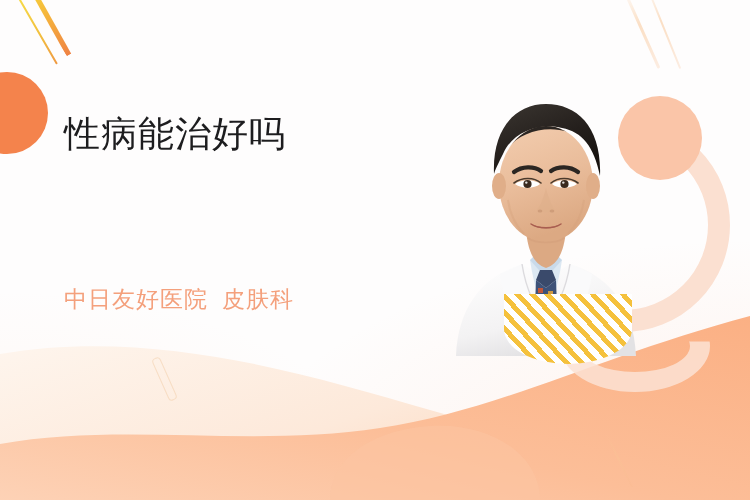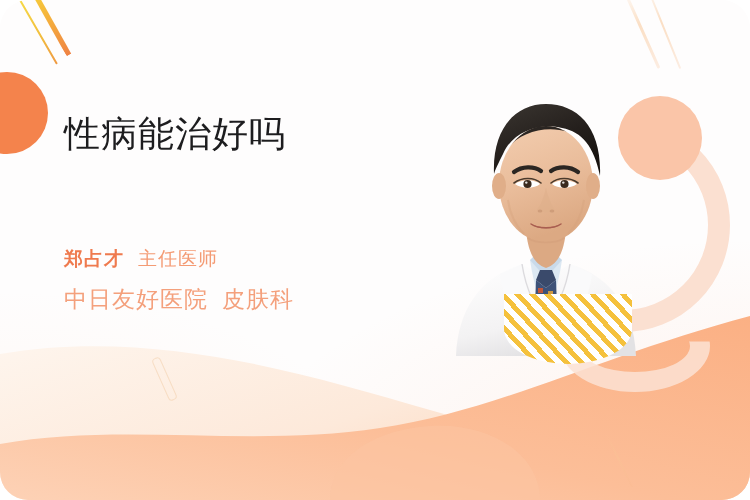--- a/index.html
+++ b/index.html
@@ -7,21 +7,20 @@
     padding: 0;
     background: #ffffff;
   }
   #card {
     position: relative;
     width: 750px;
     height: 500px;
     overflow: hidden;
     background: #fefefe;
     font-family: "DejaVu Sans", "Liberation Sans", sans-serif;
-    border-radius: 28px;
   }
 
   
   .bg-wash {
     position: absolute;
     inset: 0;
     background:
       radial-gradient(120% 90% at 100% 100%, rgba(250,170,130,0.16) 0%, rgba(255,255,255,0) 58%),
       radial-gradient(90% 70% at 0% 100%, rgba(252,196,160,0.12) 0%, rgba(255,255,255,0) 60%),
       #fefdfd;
@@ -313,21 +312,18 @@
       <path d="M80,150 C88,156 108,156 116,150" stroke="#D09C78" stroke-width="1.6" fill="none" opacity="0.4"></path>
     </svg>
   </div>
 
   <div class="striped"></div>
 
   <div class="text-col">
     <h1 class="title">性病能治好吗</h1>
   </div>
 
-  <div class="byline">
-    <span class="doc-name">郑占才</span><span class="doc-title">主任医师</span>
-  </div>
 
   <div class="affil">
     <span>中日友好医院</span><span class="dept">皮肤科</span>
   </div>
 
 </div>
 
 </body></html>

